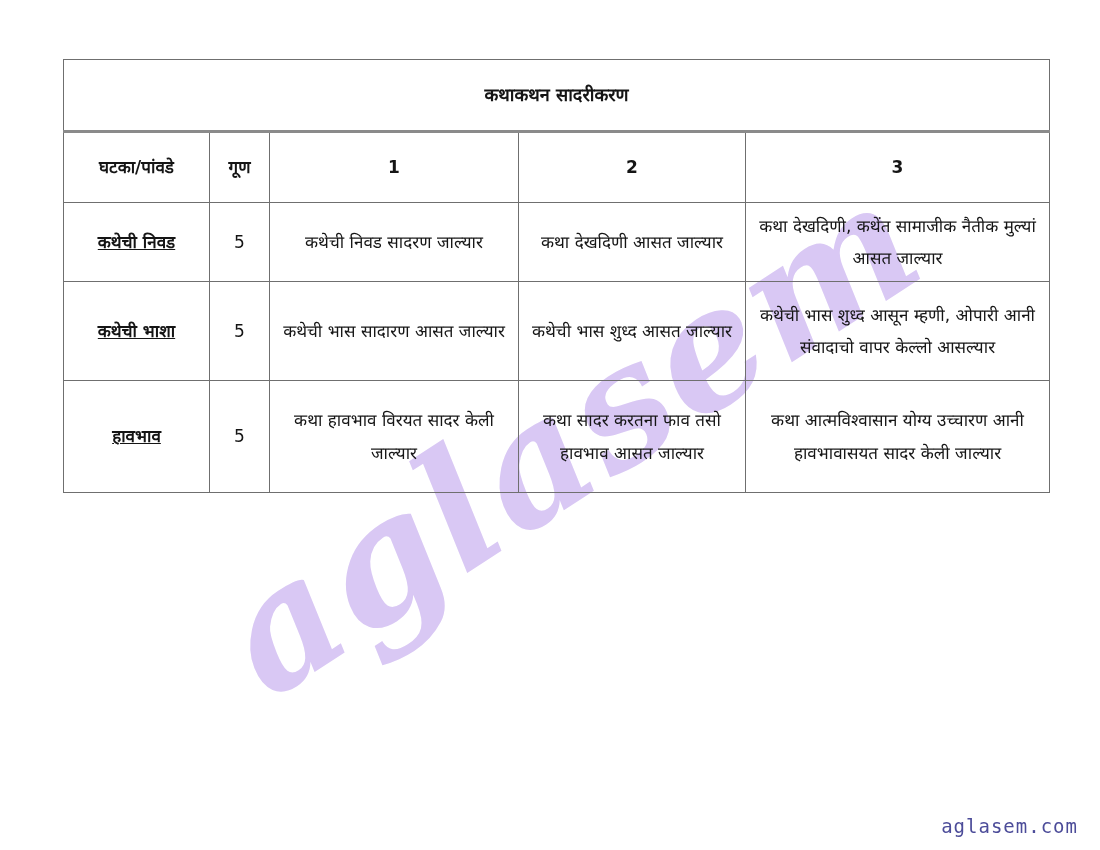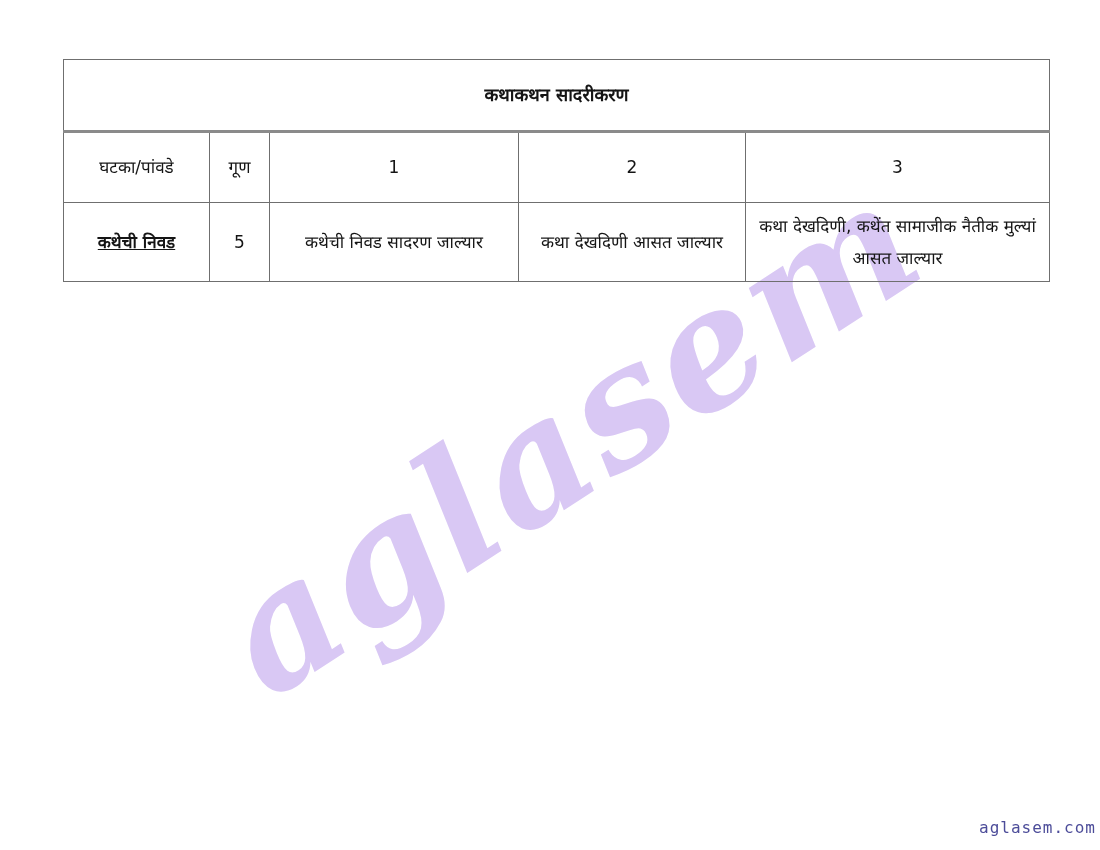--- a/index.html
+++ b/index.html
@@ -53,34 +53,34 @@
     padding: 3px 7px;
     overflow: hidden;
     background: transparent;
   }
   tr.title-row td {
     height: 64px;
     font-weight: bold;
     font-size: 18px;
     border-bottom: 3px solid #8a8a8a;
   }
-  tr.header-row td { height: 63px; font-weight: normal; }
+  tr.header-row td { height: 63px; font-weight: bold; }
   tr.row-1 td { height: 72px; }
   tr.row-2 td { height: 92px; }
   tr.row-3 td { height: 105px; }
   tr.row-4 td { height: 72px; }
   tr.row-5 td { height: 61px; }
   td.component-cell { font-weight: bold; text-decoration: underline; }
   td.marks-cell { font-weight: normal; font-size: 17px; }
   .footer {
     position: absolute;
-    right: 4px;
+    right: 22px;
     bottom: 13px;
     font-family: "DejaVu Sans Mono", "Liberation Mono", monospace;
-    font-size: 16px;
+    font-size: 19px;
     letter-spacing: 1px;
     color: #4c4c99;
     z-index: 2;
   }
 </style>
 </head>
 <body>
 
 <div class="page">
 
@@ -109,21 +109,35 @@
     </tr>
 
     <tr class="row-1">
       <td class="component-cell">कथेची निवड</td>
       <td class="marks-cell">5</td>
       <td>कथेची निवड सादरण जाल्यार</td>
       <td>कथा देखदिणी आसत जाल्यार</td>
       <td>कथा देखदिणी, कथेंत सामाजीक नैतीक मुल्यां आसत जाल्यार</td>
     </tr>
 
+    <tr class="row-2">
+      <td class="component-cell">कथेची भाशा</td>
+      <td class="marks-cell">5</td>
+      <td>कथेची भास सादारण आसत जाल्यार</td>
+      <td>कथेची भास शुध्द आसत जाल्यार</td>
+      <td>कथेची भास शुध्द आसून म्हणी, ओपारी आनी संवादाचो वापर केल्लो आसल्यार</td>
+    </tr>
 
+    <tr class="row-3">
+      <td class="component-cell">हावभाव</td>
+      <td class="marks-cell">5</td>
+      <td>कथा हावभाव विरयत सादर केली जाल्यार</td>
+      <td>कथा सादर करतना फाव तसो हावभाव आसत जाल्यार</td>
+      <td>कथा आत्मविश्वासान योग्य उच्चारण आनी हावभावासयत सादर केली जाल्यार</td>
+    </tr>
 
 
   </tbody>
     </table>
 
   <div class="footer">aglasem.com</div>
 
 </div>
 
 </body></html>

